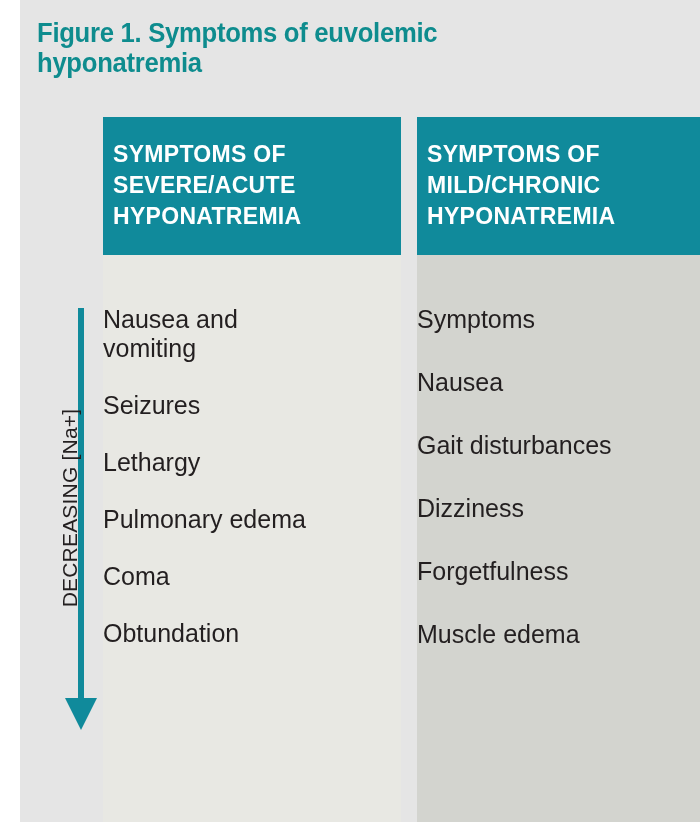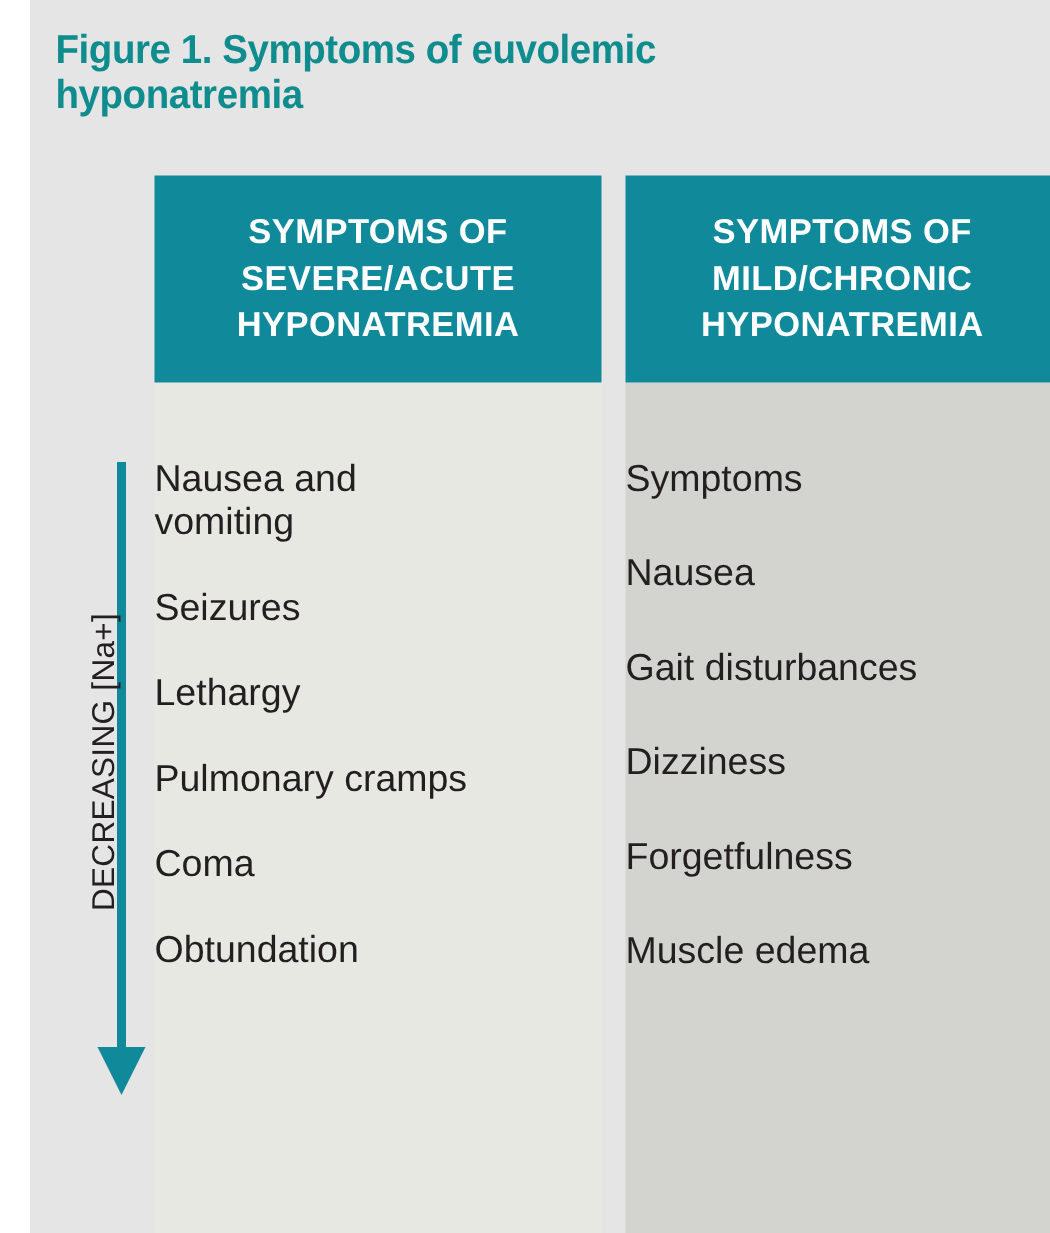--- a/index.html
+++ b/index.html
@@ -89,21 +89,20 @@
   #column-0 { left: 83px;  width: 298px; }
   #column-1 { left: 397px; width: 289px; }
 
   .col-header {
     position: relative;
     background: #108A9B;
     color: #ffffff;
     font-weight: bold;
     font-size: 23px;
     line-height: 31px;
-    text-align: center;
     letter-spacing: 0.3px;
     padding: 22px 10px 23px 10px;
     box-sizing: border-box;
     white-space: pre-line;
     z-index: 2;
   }
 
   .col-body {
     position: relative;
     box-sizing: border-box;
@@ -147,21 +146,21 @@
   <div class="column" id="column-0">
     <div class="col-header">SYMPTOMS OF
 SEVERE/ACUTE
 HYPONATREMIA</div>
 
     <div class="col-body" id="col-body-0">
         <div class="sym-item">Nausea and
 vomiting</div>
         <div class="sym-item">Seizures</div>
         <div class="sym-item">Lethargy</div>
-        <div class="sym-item">Pulmonary cramps</div>
+        <div class="sym-item">Pulmonary edema</div>
         <div class="sym-item">Coma</div>
         <div class="sym-item">Obtundation</div>
       </div>
   </div>
 
   <div class="column" id="column-1">
     <div class="col-header">SYMPTOMS OF
 MILD/CHRONIC
 HYPONATREMIA</div>
 

